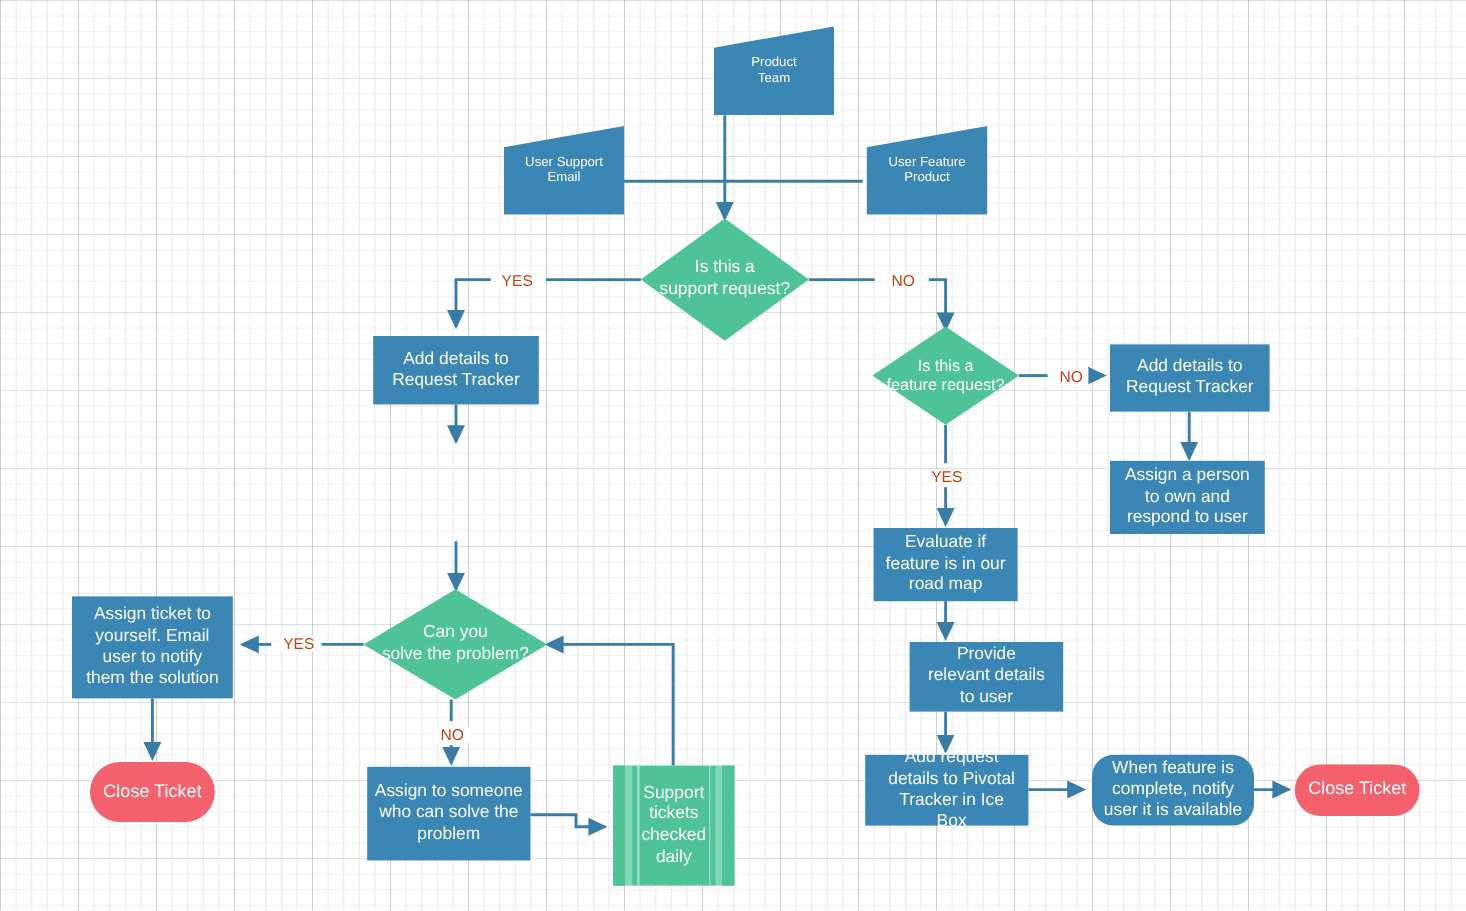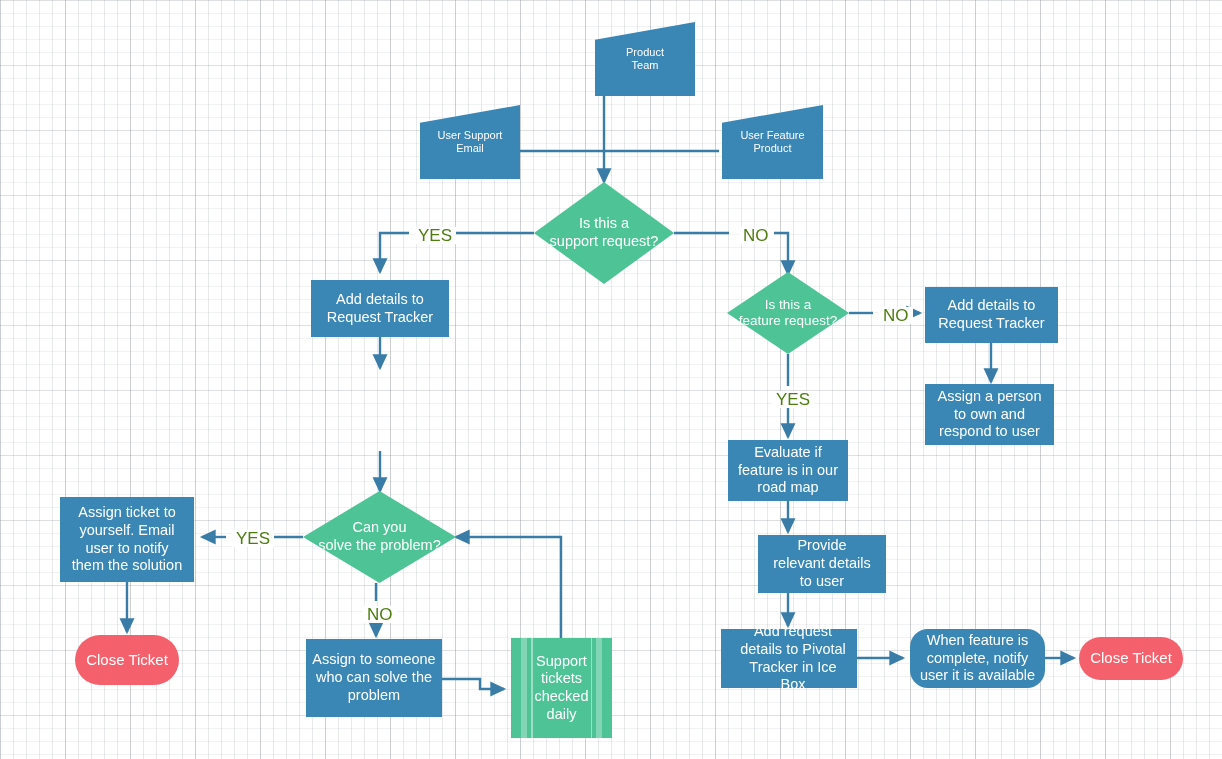--- a/index.html
+++ b/index.html
@@ -79,22 +79,22 @@
   .predef .pd-label{position:relative;z-index:2;}
 
   .terminator{
     background:#f4606c;
     border-radius:999px;
     font-size:15px;
   }
 
   .edge-label{
     position:absolute;
-    font-size:17px;
-    color:#4d7c0f;
+    font-size:13px;
+    color:#c2410c;
     font-family:"Liberation Sans", sans-serif;
     background:#ffffff;
     padding:0 4px;
     white-space:nowrap;
     line-height:1;
   }
   .misspell{
     text-decoration:underline wavy #e03b2f;
     text-decoration-skip-ink:none;
   }

